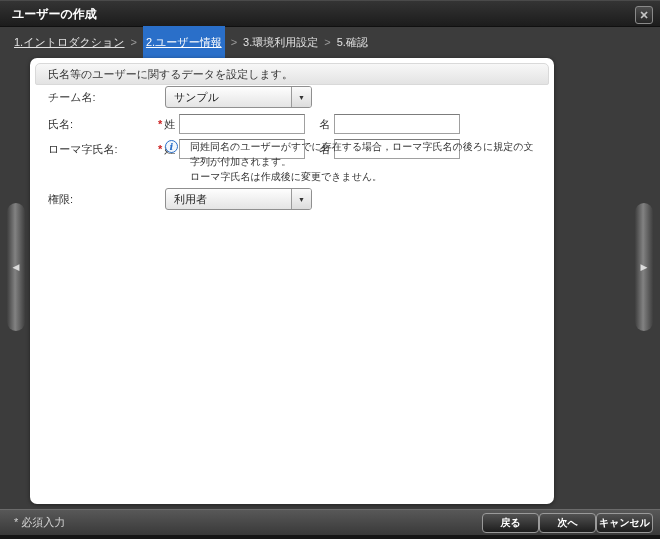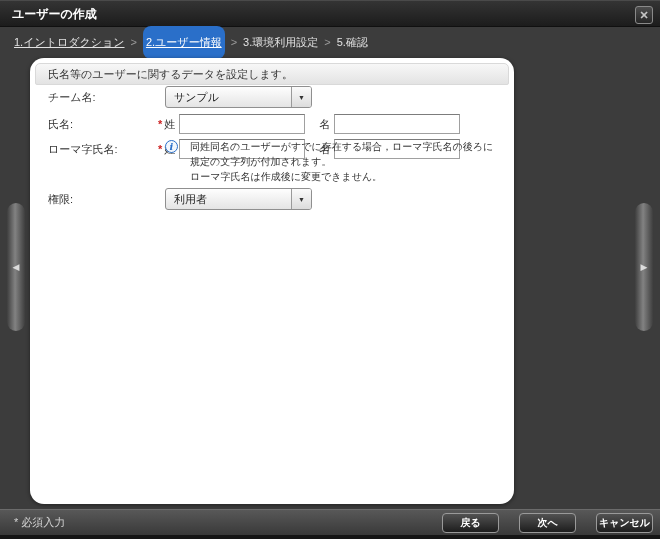--- a/index.html
+++ b/index.html
@@ -27,27 +27,27 @@
   }
   
   .breadcrumb{
     position:absolute; top:33px; left:14px; right:14px; height:18px;
     display:flex; align-items:center; font-size:11px; white-space:nowrap;
   }
   .step{ color:#e2e2e2; }
   .step.link{ text-decoration:underline; cursor:pointer;text-align:right; }
   .step.current{
     color:#ffffff; background:#2a6fc9; text-decoration:underline;
-    padding:9px 3px; border-radius:8px;
+    padding:9px 3px; border-radius:0;
   }
   .sep{ color:#9a9a9a; margin:0 6px; }
   
   .panel{
-    position:absolute; left:30px; top:58px; width:484px; height:446px;
-    background:#ffffff; border-radius:14px;
+    position:absolute; left:30px; top:58px; width:524px; height:446px;
+    background:#ffffff; border-radius:7px;
     box-shadow:0 1px 4px rgba(0,0,0,0.45);
   }
   .panel-header{
     margin:5px 5px 0 5px; height:22px; line-height:21px;
     background:linear-gradient(#f7f7f7,#e3e3e3);
     border:1px solid #d9d9d9; border-radius:5px 5px 2px 2px;
     padding-left:12px; font-size:11px; color:#333;
   }
   .row{ position:absolute; left:0; right:12px; display:flex; align-items:center; }
   .row-team  { top:28px;  height:22px; }
@@ -103,21 +103,21 @@
   .bottombar{
     position:absolute; left:0; right:0; bottom:4px; height:26px;
     background:linear-gradient(#585858,#393939);
     border-top:1px solid #6b6b6b;
     display:flex; align-items:center;
   }
   .bottom-edge{
     position:absolute; left:0; right:0; bottom:0; height:4px; background:#151515;
   }
   .required-note{ margin-left:14px; font-size:11px; color:#d2d2d2; }
-  .footer-buttons{ margin-left:auto; margin-right:7px; display:flex; gap:20px;align-items:center; }
+  .footer-buttons{ margin-left:auto; margin-right:7px; display:flex; gap:0;align-items:center; }
   .footer-buttons button{
     width:57px; height:20px;
     background:linear-gradient(#525252,#1d1d1d);
     border:1px solid #9a9a9a; border-radius:4px;
     color:#ffffff; font-size:10px; font-weight:bold; cursor:pointer;
     font-family:"Liberation Sans","DejaVu Sans",sans-serif;
     padding:0;
   }
 </style>
 </head>

